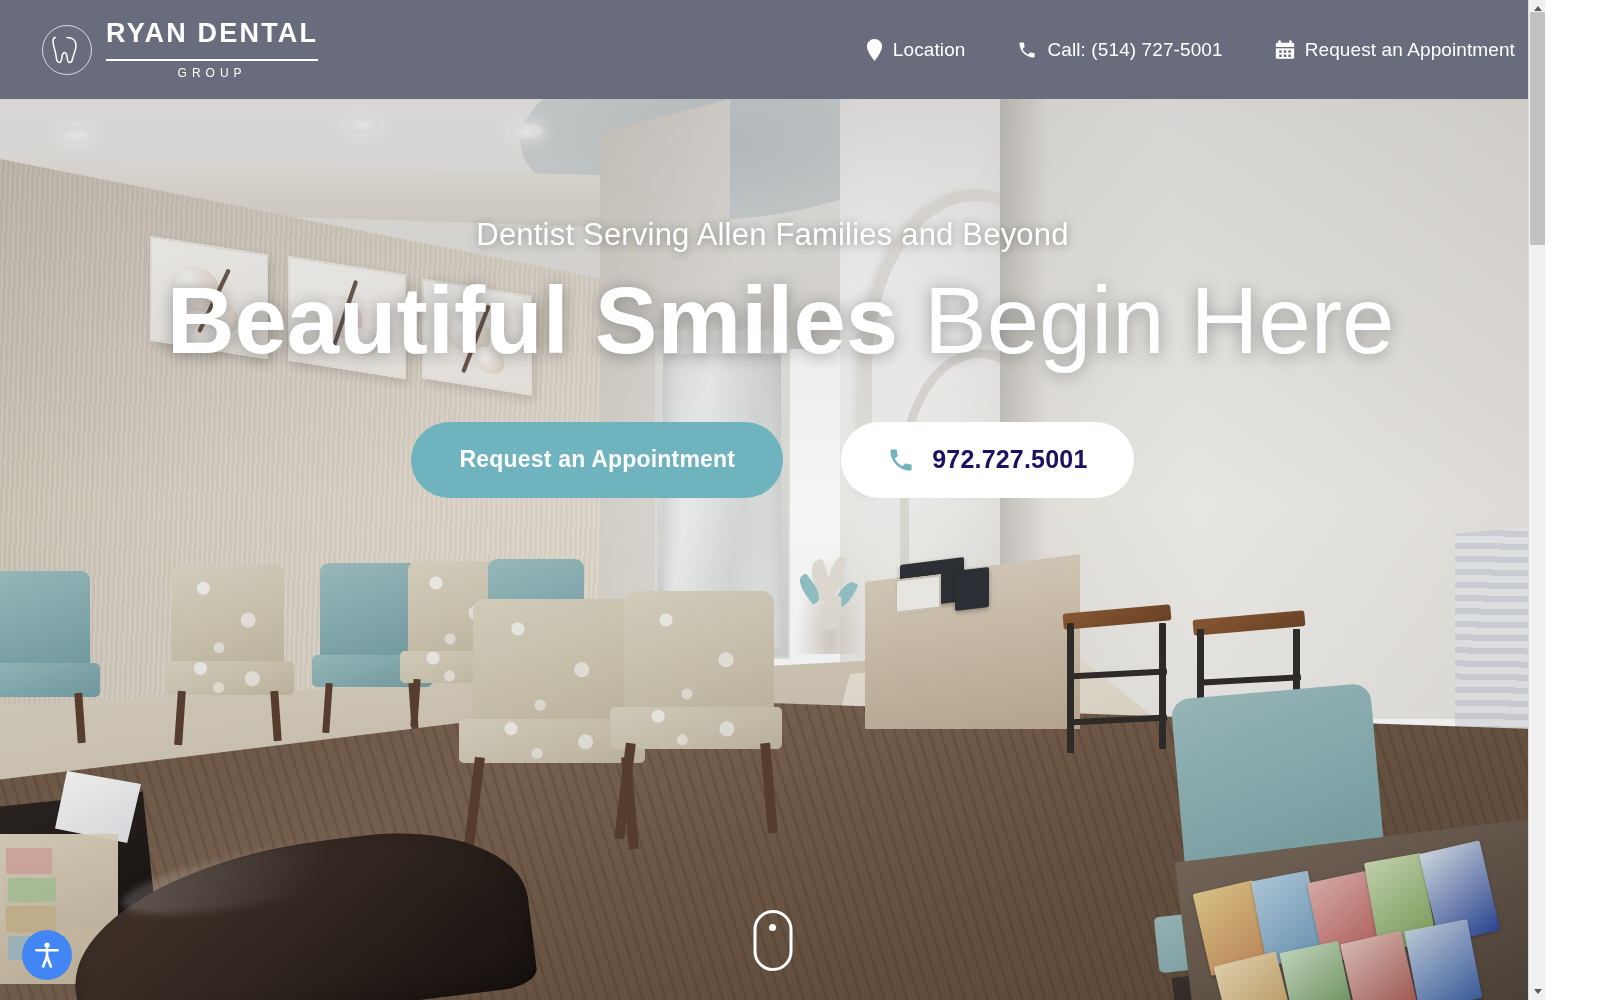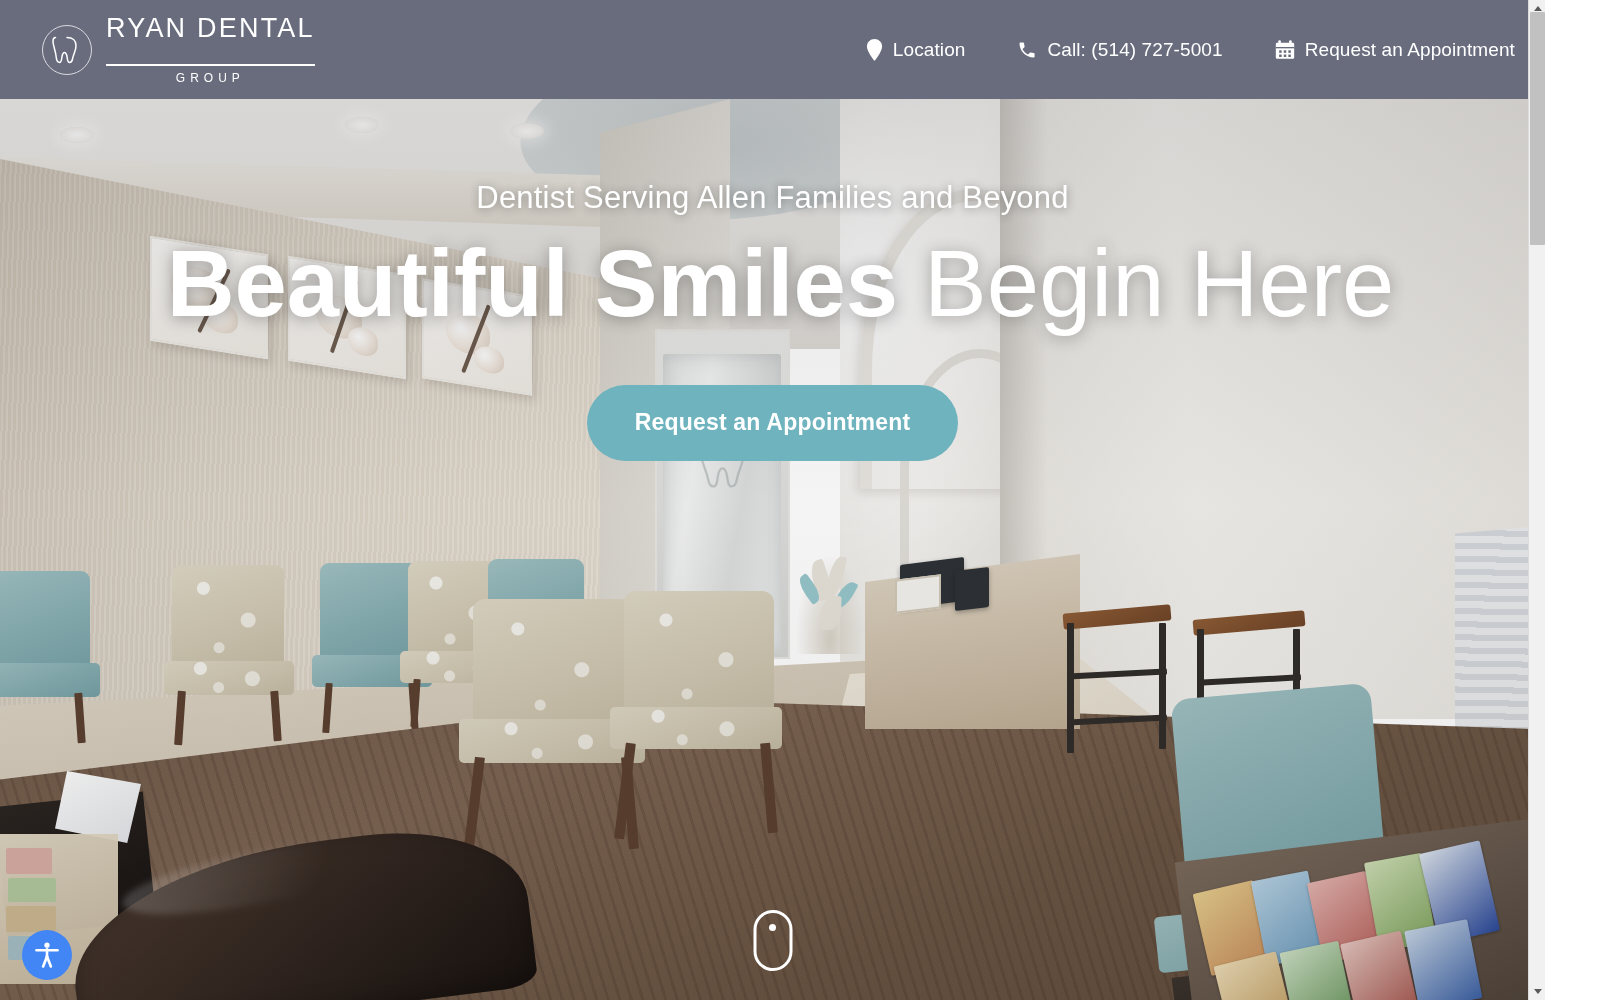--- a/index.html
+++ b/index.html
@@ -32,23 +32,23 @@
     text-decoration:none;
   }
   #brand-mark {
     width:50px; height:50px; flex:0 0 50px;
     border:1.5px solid rgba(255,255,255,.75);
     border-radius:50%;
     display:flex; align-items:center; justify-content:center;
   }
   #brand-text { display:flex; flex-direction:column; align-items:center; }
   #brand-name {
-    color:#fff; font-size:27px; font-weight:400;
+    color:#fff; font-size:27px; font-weight:700;
     letter-spacing:2.2px; line-height:1;
-    padding-bottom:22px;
+    padding-bottom:12px;
     border-bottom:2.5px solid #fff;
     white-space:nowrap;
   }
   #brand-sub {
     color:#fff; font-size:12px; font-weight:400;
     letter-spacing:5px; line-height:1;
     padding-top:6px;
   }
 
   
@@ -314,21 +314,21 @@
     background:linear-gradient(180deg,rgba(40,40,48,.13) 0%,rgba(40,40,48,.05) 45%,rgba(30,26,22,.10) 100%);
   }
 
   
   #hero-content {
     position:absolute; inset:0;
     display:flex; flex-direction:column; align-items:center;
     z-index:20;
   }
   #hero-sub {
-    margin-top:81px;
+    margin-top:118px;
     color:#fff; font-size:31px; font-weight:400;
     letter-spacing:.2px;
     text-shadow:0 1px 8px rgba(40,40,40,.45);
     white-space:nowrap;
   }
   #hero-title {
     margin-top:20px;
     font-size:94px; line-height:1.02;
     color:#fff; white-space:nowrap;
     text-shadow:0 2px 16px rgba(40,40,40,.4);
@@ -576,20 +576,28 @@
       <div class="ph" id="hero-tint"></div>
     </div>
 
     <div id="hero-content">
       <div id="hero-sub">Dentist Serving Allen Families and Beyond</div>
       <h1 id="hero-title"><span class="strong">Beautiful Smiles</span><span class="light"> Begin Here</span></h1>
 
       <div id="hero-ctas">
         <button id="cta-appointment">Request an Appointment</button>
 
+        <a id="cta-phone" href="#">
+          <span class="nav-ico">
+            <svg width="28" height="28" viewBox="0 0 24 24">
+              <path d="M6.6 10.8c1.4 2.8 3.8 5.1 6.6 6.6l2.2-2.2c.3-.3.7-.4 1-.2 1.2.4 2.4.6 3.7.6.6 0 1 .4 1 1V20c0 .6-.4 1-1 1C10.6 21 3 13.4 3 4c0-.6.4-1 1-1h3.5c.6 0 1 .4 1 1 0 1.3.2 2.5.6 3.7.1.3 0 .7-.2 1l-2.3 2.1z" fill="#6eb3bd"></path>
+            </svg>
+          </span>
+          <span id="cta-phone-number">972.727.5001</span>
+        </a>
       </div>
     </div>
 
     <div id="scroll-indicator">
       <span id="scroll-dot"></span>
     </div>
   </div>
 
   <header id="site-header">
 

